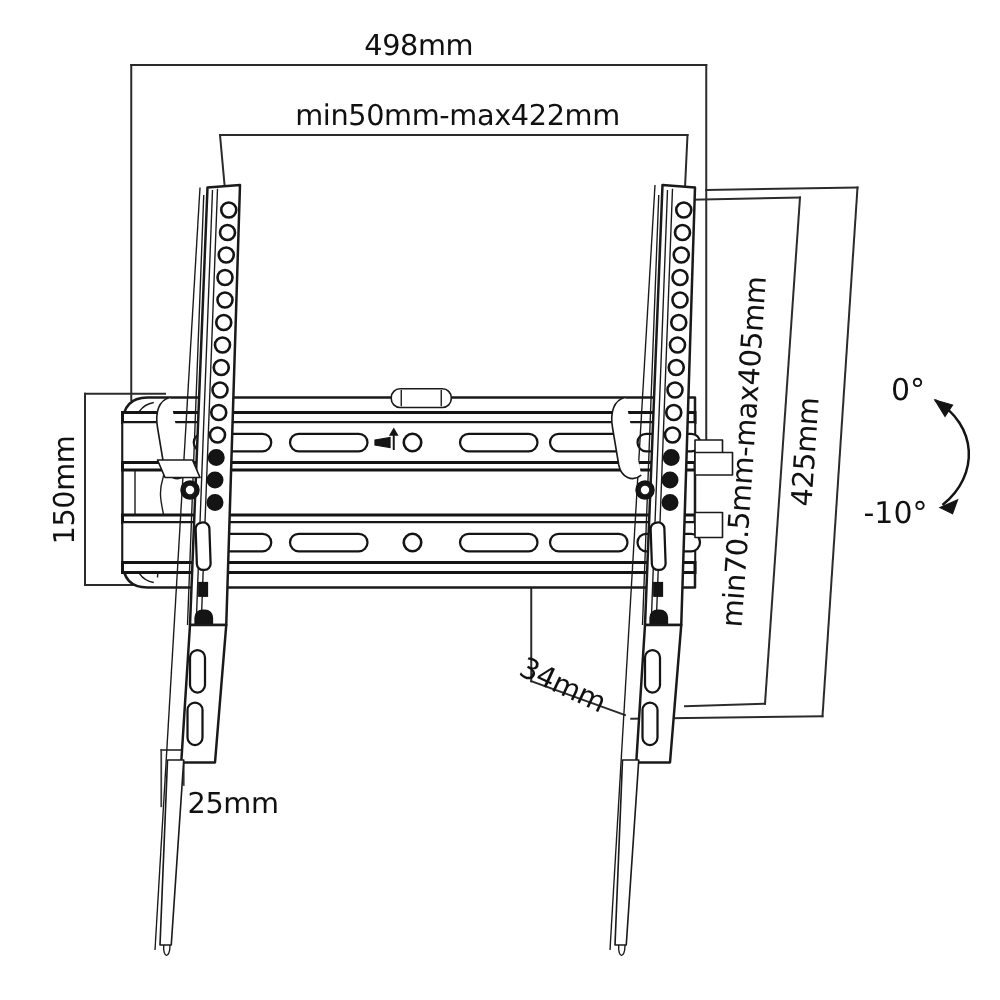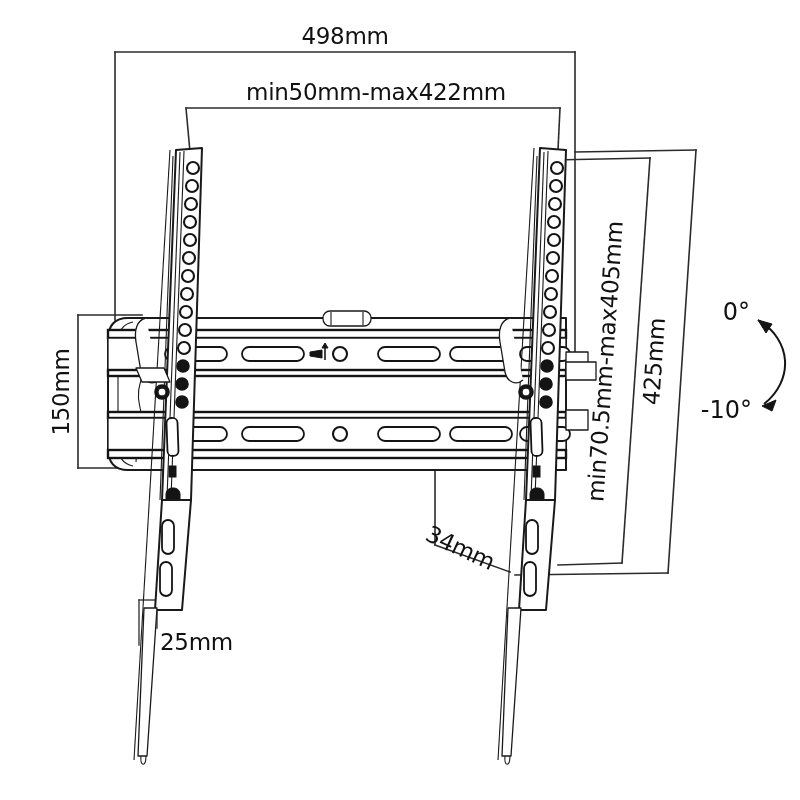--- a/index.html
+++ b/index.html
@@ -12,21 +12,20 @@
     width: 800px;
     height: 800px;
     overflow: hidden;
     font-family: "Liberation Sans", sans-serif;
   }
   #drawing-root {
     position: relative;
     width: 724px;
     height: 800px;
     background: #a16207;
-    margin-left: 10px;
   }
   svg#tech-drawing {
     display: block;
     width: 800px;
     height: 800px;
   }
   .dim-line {
     fill: none;
     stroke: #2b2b2b;
     stroke-width: 1.6;

